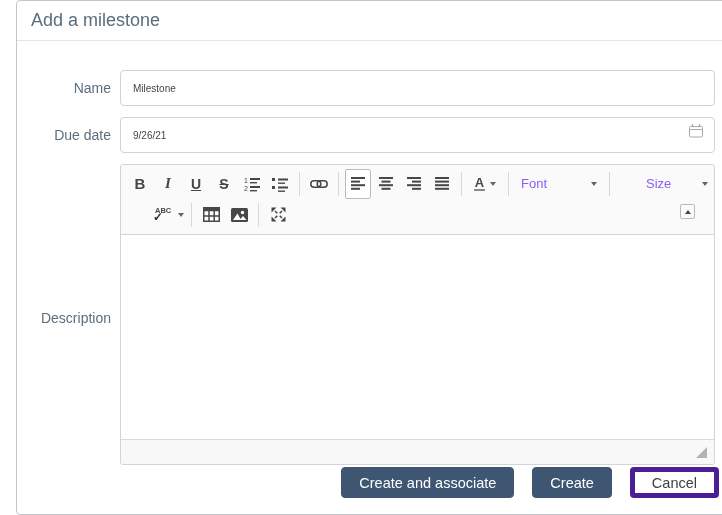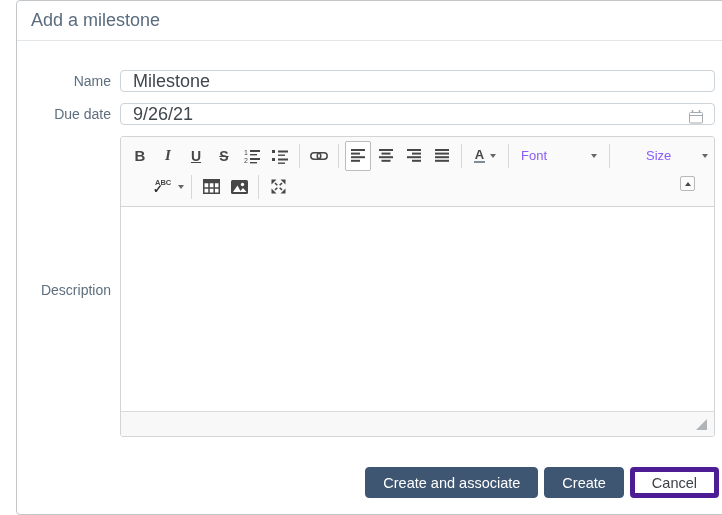--- a/index.html
+++ b/index.html
@@ -17,22 +17,22 @@
   
   .form { padding-top:29px;padding-left:7px; }
   .form-row { display:flex; align-items:center; margin:0 22px 11px 0; }
   .form-row.top { align-items:center; }
   .field-label {
     width:96px; padding-right:9px; flex:none; text-align:right;
     font-size:14px; color:#5d6e7e;
   }
   .form-row.top .field-label { padding-top:7px; }
   .text-input {
-    flex:1; height:22px; border:1px solid #ccd3d9; border-radius:4px;
-    padding:0 12px; font-size:18px; color:#40474d; outline:none;
+    flex:1; height:36px; border:1px solid #ccd3d9; border-radius:4px;
+    padding:0 12px; font-size:10px; color:#40474d; outline:none;
     font-family:"Liberation Sans",sans-serif; background:#fff;
   }
   .input-wrap { flex:1; position:relative; display:flex; }
   .input-wrap .text-input { width:100%; }
   .cal-icon { position:absolute; right:11px; top:6px; pointer-events:auto; }
   
   .editor {
     flex:1; height:301px; border:1px solid #d2d4d6; border-radius:3px;
     display:flex; flex-direction:column; overflow:hidden; background:#fff;
   }
@@ -72,21 +72,21 @@
   .editor-content { flex:1; background:#fff; }
   .editor-footer {
     height:25px; background:#f8f8f8; border-top:1px solid #d8dadc; position:relative;
   }
   .resize-grip {
     position:absolute; right:7px; bottom:6px; width:0; height:0;
     border-left:11px solid transparent; border-bottom:11px solid #b0b4b7;
   }
   
   .dialog-footer {
-    position:absolute; right:18px; bottom:16px; display:flex; gap:6px;
+    position:absolute; right:18px; bottom:16px; display:flex; gap:18px;
   }
   .btn {
     height:31px; border-radius:4px; font-size:14.5px; padding:0 17px;
     font-family:"Liberation Sans",sans-serif; cursor:default;
   }
   .btn-primary { background:#3e5672; border:1px solid #3e5672; color:#fff; }
   .btn-secondary { background:#fff; border:5px solid #4c1d95; color:#3c4247; }
   svg { display:block; }
 </style>
 </head>

